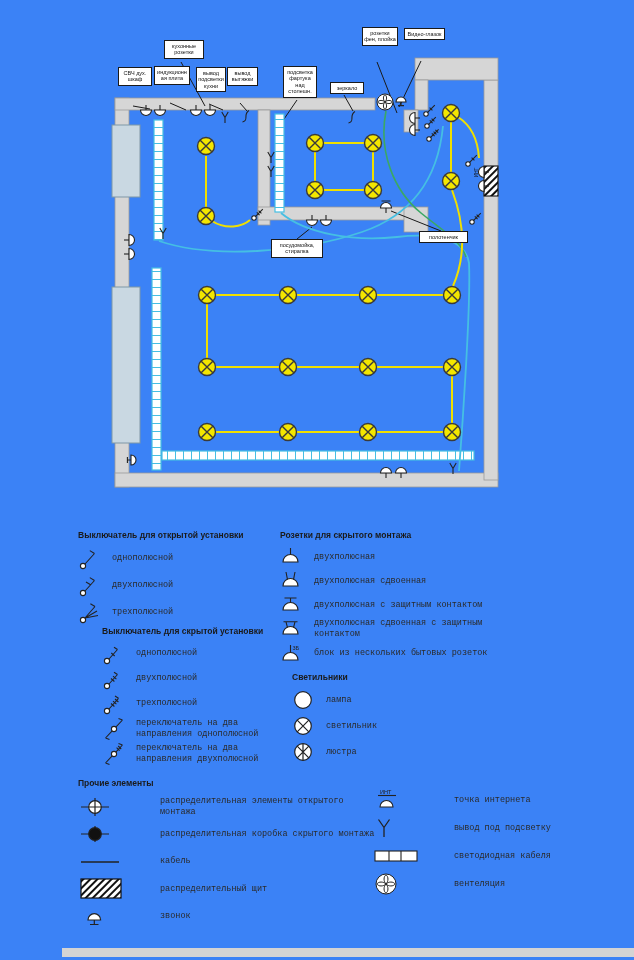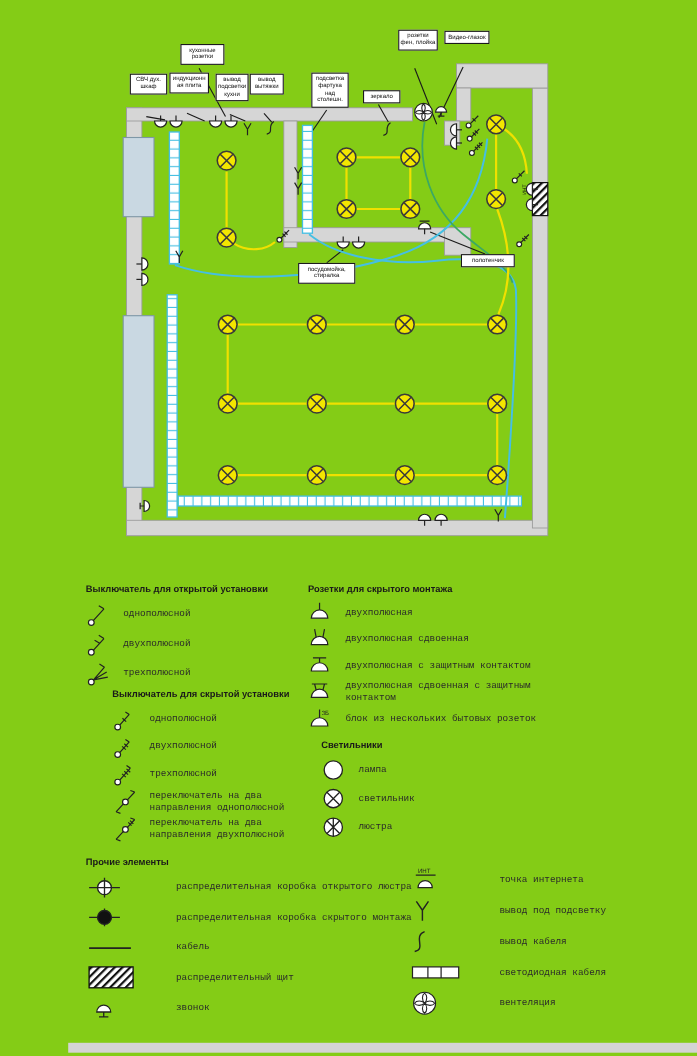--- a/index.html
+++ b/index.html
@@ -1,17 +1,17 @@
 <!DOCTYPE html>
 <html><head>
 <meta charset="utf-8">
 <style>
   html,body{margin:0;padding:0;background:#fff;}
   body{width:634px;height:960px;position:relative;font-family:"Liberation Sans",sans-serif;color:#222;}
-  .stage{position:absolute;left:0;top:0;width:634px;height:960px;background:#84cc16;overflow:hidden;}
+  .stage{position:absolute;left:0;top:0;width:634px;height:960px;background:#3b82f6;overflow:hidden;}
   .plan{position:absolute;left:0;top:0;width:634px;height:505px;}
   .plan svg{position:absolute;left:0;top:0;}
   .callout{position:absolute;background:#fff;border:1.5px solid #1a1a1a;font-size:5.5px;line-height:1.18;
            padding:2px 1px;text-align:center;color:#111;overflow-wrap:anywhere;z-index:3;}
   .legend-sec{position:absolute;}
   .lhead{font-weight:bold;font-size:8.5px;color:#1a1a1a;margin-bottom:5px;}
   .lrow{display:flex;align-items:center;}
   .lsym{flex:0 0 34px;display:flex;align-items:center;}
   .lsym svg{display:block;}
   .lsym.wide{flex:0 0 82px;}
@@ -425,21 +425,21 @@
     <div class="lhead">Прочие элементы</div>
     <div class="lrow">
       <span class="lsym wide">
           <svg width="48" height="24">
             <g stroke="#222" stroke-width="1.2" fill="none">
               <circle cx="17" cy="12" r="6.3" fill="#fff"></circle>
               <path d="M3,12 H31 M17,3 V21"></path>
             </g>
           </svg>
         </span>
-      <span class="ltxt">распределительная коробка открытого люстра</span>
+      <span class="ltxt">распределительная элементы открытого монтажа</span>
     </div>
     <div class="lrow">
       <span class="lsym wide">
           <svg width="48" height="24">
             <g stroke="#222" stroke-width="1.2" fill="none">
               <path d="M3,12 H31 M17,4 V20"></path>
               <circle cx="17" cy="12" r="6.3" fill="#111"></circle>
             </g>
           </svg>
         </span>
@@ -487,28 +487,20 @@
         </span>
       <span class="ltxt">точка интернета</span>
     </div>
     <div class="lrow">
       <span class="lsym wide">
           <svg width="48" height="28">
             <path d="M12,23 V13.5 M12,13.5 L6.5,5.5 M12,13.5 L17.5,5.5" stroke="#222" stroke-width="1.3" fill="none"></path>
           </svg>
         </span>
       <span class="ltxt">вывод под подсветку</span>
-    </div>
-    <div class="lrow">
-      <span class="lsym wide">
-          <svg width="48" height="28">
-            <path d="M5,23 C16,21 3,9 14,5" stroke="#222" stroke-width="1.3" fill="none"></path>
-          </svg>
-        </span>
-      <span class="ltxt">вывод кабеля</span>
     </div>
     <div class="lrow">
       <span class="lsym wide">
           <svg width="48" height="28">
             <g stroke="#222" stroke-width="1.1" fill="#fff">
               <rect x="3" y="9" width="42" height="10"></rect>
               <path d="M17,9 V19 M29,9 V19"></path>
             </g>
           </svg>
         </span>

